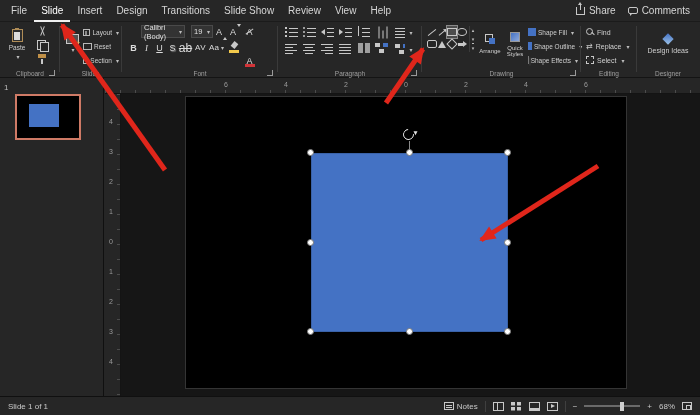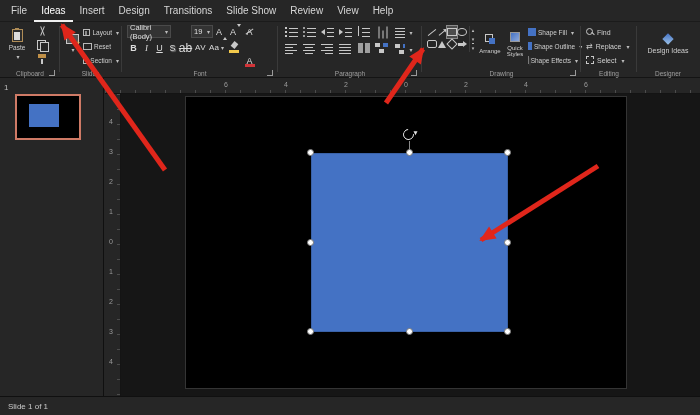--- a/index.html
+++ b/index.html
@@ -149,28 +149,38 @@
   
   .annotations{position:absolute;inset:0;pointer-events:none;z-index:60}
 </style>
 </head>
 <body>
 
 <div class="app">
 
   <div class="tabbar">
     <div class="tab">File</div>
-    <div class="tab active">Ideas</div>
+    <div class="tab active">Slide</div>
     <div class="tab">Insert</div>
     <div class="tab">Design</div>
     <div class="tab">Transitions</div>
     <div class="tab">Slide Show</div>
     <div class="tab">Review</div>
     <div class="tab">View</div>
     <div class="tab">Help</div>
+    <div class="tab-actions">
+      <div class="tab-action">
+        <span class="ic-share"></span>
+        <span>Share</span>
+      </div>
+      <div class="tab-action">
+        <span class="ic-comment"></span>
+        <span>Comments</span>
+      </div>
+    </div>
   </div>
 
   <div class="ribbon">
 
     <div class="group" style="left:3px;width:54px">
       <div class="rbtn" style="left:2px;top:2px;width:24px;height:40px;flex-direction:column;gap:2px">
         <span class="ic-clipboard"></span>
         <span class="rtxt">Paste</span>
         <span class="dd">▾</span>
       </div>
@@ -205,21 +215,21 @@
       <div class="rbtn" style="left:21px;top:32px;width:36px;height:12px;justify-content:flex-start;gap:2px">
         <span class="ic-slide-sm"></span>
         <span class="rtxt">Section</span>
         <span class="dd">▾</span>
       </div>
       <div class="glabel">Slides</div>
     </div>
     <div class="sep" style="left:121px"></div>
 
     <div class="group" style="left:125px;width:150px">
-      <div class="combo" style="left:2px;top:3px;width:44px">
+      <div class="combo" style="left:16px;top:3px;width:44px">
         <span>Calibri (Body)</span>
         <span class="dd">▾</span>
       </div>
       <div class="combo" style="left:66px;top:3px;width:22px">
         <span>19</span>
         <span class="dd">▾</span>
       </div>
       <div class="fbtn" style="left:90px;top:3px">
           <span>A</span>
           <span class="tri-up"></span>
@@ -401,20 +411,39 @@
       <span class="handle" style="left:121px;top:142px"></span>
       <span class="handle" style="left:318px;top:142px"></span>
       <span class="handle" style="left:121px;top:231px"></span>
       <span class="handle" style="left:220px;top:231px"></span>
       <span class="handle" style="left:318px;top:231px"></span>
     </div>
   </div>
 
   <div class="statusbar">
     <span>Slide 1 of 1</span>
+    <div class="status-right">
+      <div style="display:flex;align-items:center;gap:3px">
+        <span class="ic-notes"></span>
+        <span>Notes</span>
+      </div>
+      <span class="ssep"></span>
+      <span class="v-normal"></span>
+      <span class="v-sorter"></span>
+      <span class="v-read"></span>
+      <span class="v-show"></span>
+      <span class="ssep"></span>
+      <span>−</span>
+      <span class="zoom-slider">
+          <span class="zoom-thumb"></span>
+        </span>
+      <span>+</span>
+      <span>68%</span>
+      <span class="ic-fit"></span>
+    </div>
   </div>
 
   <svg class="annotations" width="700" height="415" viewBox="0 0 700 415">
     <defs>
       <marker id="ah" markerUnits="userSpaceOnUse" markerWidth="20" markerHeight="20" refX="16" refY="10" orient="auto">
         <path d="M2,3 L18,10 L2,17 Z" style="fill:var(--arrow-red,#e0261b)"></path>
       </marker>
     </defs>
     <line x1="165" y1="170" x2="62" y2="25" style="stroke:var(--arrow-red,#e0261b)" stroke-width="5" marker-end="url(#ah)"></line>
     <line x1="386" y1="103" x2="423" y2="49" style="stroke:var(--arrow-red,#e0261b)" stroke-width="5" marker-end="url(#ah)"></line>

